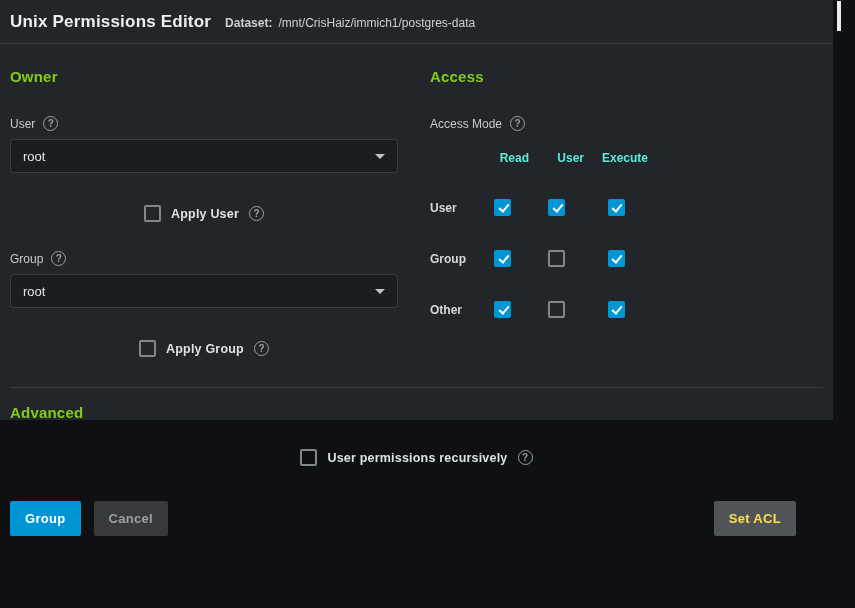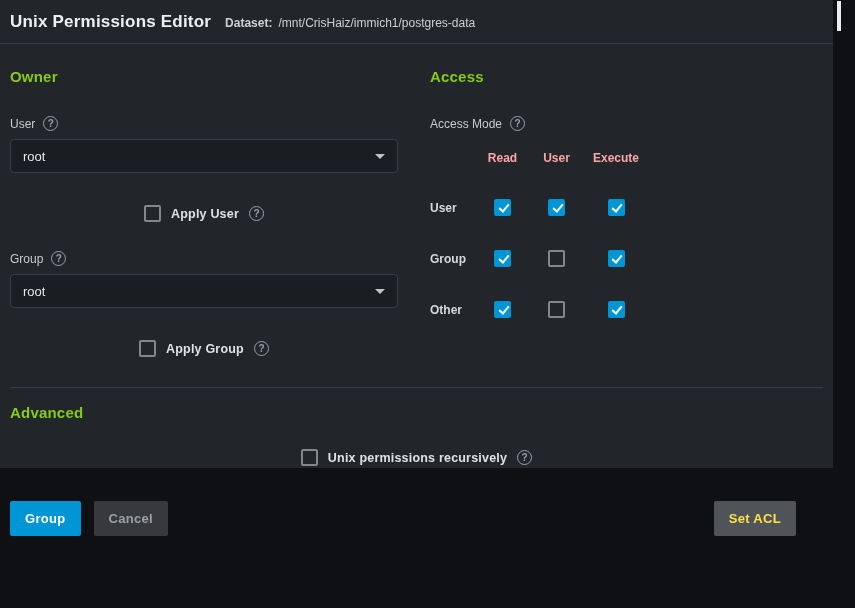--- a/index.html
+++ b/index.html
@@ -5,21 +5,21 @@
   * { margin:0; padding:0; box-sizing:border-box; }
   html,body { width:855px; height:608px; }
   body {
     background:#0e1013;
     font-family:"Liberation Sans", sans-serif;
     position:relative;
     overflow:hidden;
   }
   .card {
     position:absolute; left:0; top:0;
-    width:833px; height:468px;
+    width:833px; height:420px;
     background:#22262a;
     color:#e4e6e8;
   }
   .card-header {
     display:flex; align-items:baseline; gap:14px;
     padding:12px 10px 11px 10px;
     border-bottom:1px solid #3a3e44;
   }
   .title { font-size:17px; font-weight:bold; color:#edeff1; letter-spacing:.2px; }
   .dataset { font-size:12px; color:#ccd0d3; }
@@ -63,21 +63,21 @@
     content:""; position:absolute; left:4.5px; top:1px;
     width:4px; height:8px;
     border:solid #fff; border-width:0 2px 2px 0;
     transform:rotate(40deg);
   }
   .cb-label { font-size:12.5px; font-weight:bold; color:#dfe2e4; letter-spacing:.2px; }
   .access-table { margin-top:20px; }
   .access-head, .access-row {
     display:grid; grid-template-columns:46px 53px 55px 64px; align-items:center;
   }
-  .access-head span { font-size:12px; font-weight:bold; color:#fca5a5; text-align:center; }
+  .access-head span { font-size:12px; font-weight:bold; color:#5eead4; text-align:right; }
   .access-head .spacer { }
   .access-row { margin-top:34px; }
   .access-row-label { font-size:12px; font-weight:bold; color:#d6d9dc; }
   .access-cell { display:flex; justify-content:center; }
   .advanced { border-top:1px solid #3a3e44; margin-top:30px; }
   .advanced h2.section { margin-top:16px; }
   .advanced .cb-row { margin-top:28px; }
   .actions { display:flex; align-items:center; gap:13px; margin-top:35px; }
   .btn {
     border:none; border-radius:2px;
@@ -195,21 +195,21 @@
             </div>
           </div>
       </div>
 
     </div>
 
     <div class="advanced">
       <h2 class="section">Advanced</h2>
       <div class="cb-row">
         <span class="checkbox"></span>
-        <span class="cb-label">Unix permissions recursively</span>
+        <span class="cb-label">User permissions recursively</span>
         <span class="help">?</span>
       </div>
     </div>
 
     <div class="actions">
       <button class="btn primary">Group</button>
       <button class="btn cancel">Cancel</button>
       <button class="btn setacl">Set ACL</button>
     </div>
   </div>

